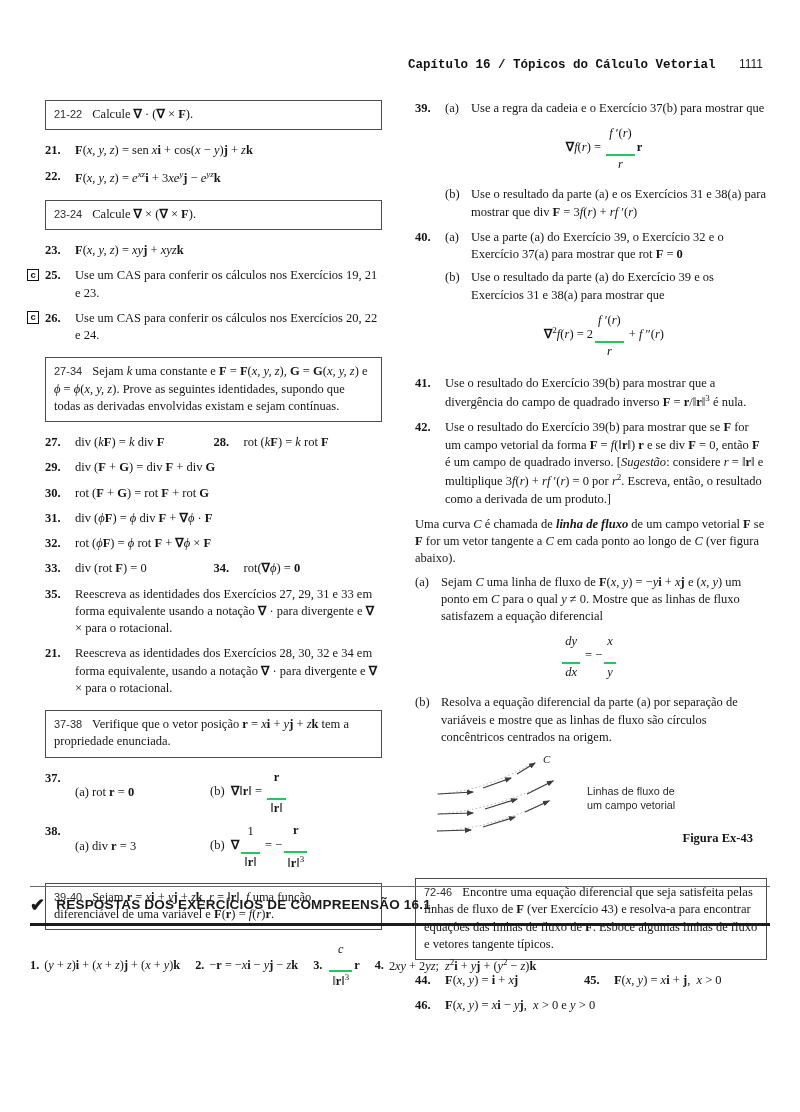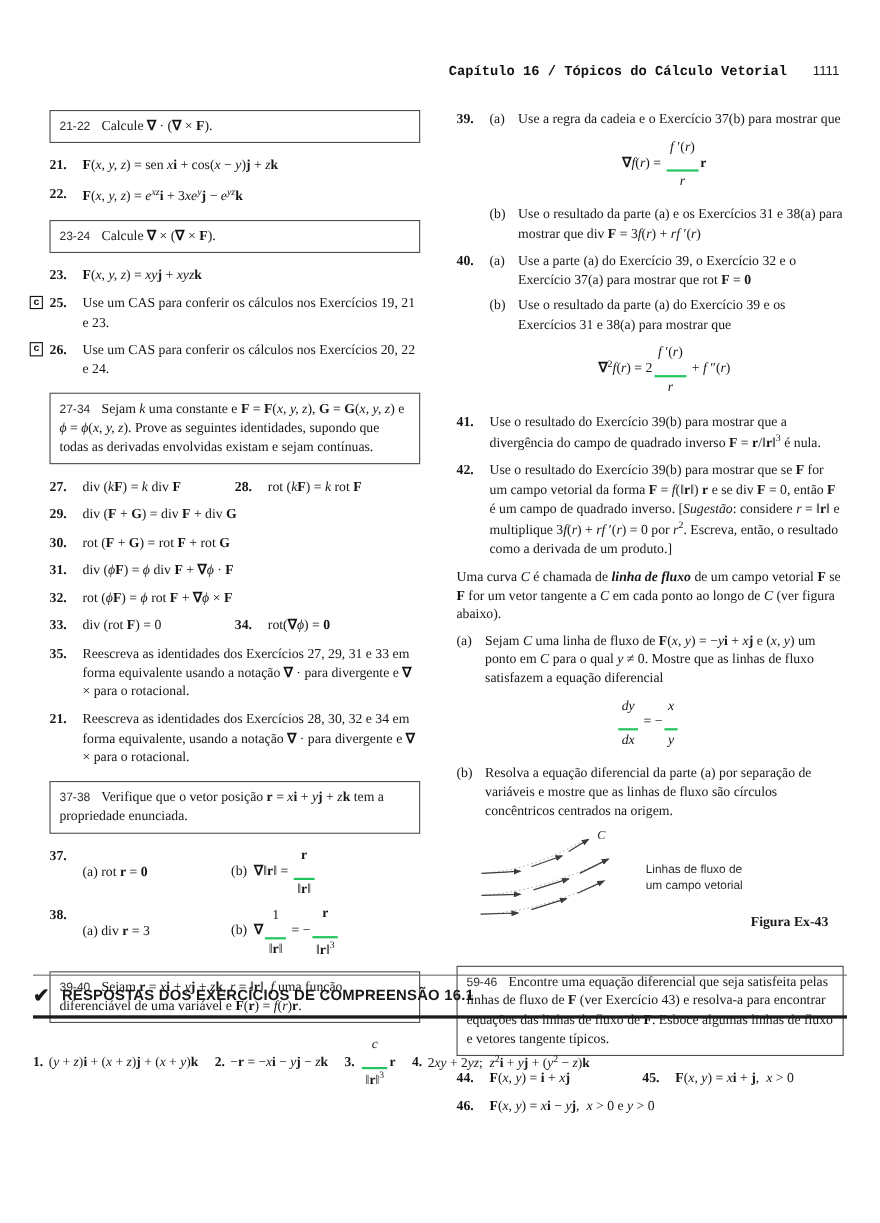--- a/index.html
+++ b/index.html
@@ -270,21 +270,21 @@
         <line x1="4" y1="77" x2="38" y2="76" marker-end="url(#ah)"></line>
         <line x1="50" y1="73" x2="82" y2="63" marker-end="url(#ah)"></line>
         <line x1="92" y1="58" x2="116" y2="47" marker-end="url(#ah)"></line>
         <text x="110" y="9" class="clabel">C</text>
       </svg>
       <div class="fig-caption">Linhas de fluxo de<br>um campo vetorial</div>
       <div class="fig-label">Figura Ex-43</div>
     </div>
 
     <div class="sbox">
-      <span class="range">59-46</span>
+      <span class="range">72-46</span>
       <span>Encontre uma equação diferencial que seja satisfeita pelas linhas de fluxo de <b>F</b> (ver Exercício 43) e resolva-a para encontrar equações das linhas de fluxo de <b>F</b>. Esboce algumas linhas de fluxo e vetores tangente típicos.</span>
     </div>
 
     <div class="row2">
       <div class="ex half" style="width:48%">
         <span class="no">44.</span>
         <div class="body"><b>F</b>(<i>x, y</i>) = <b>i</b> + <i>x</i><b>j</b></div>
       </div>
       <div class="ex half" style="width:52%">
         <span class="no">45.</span>

